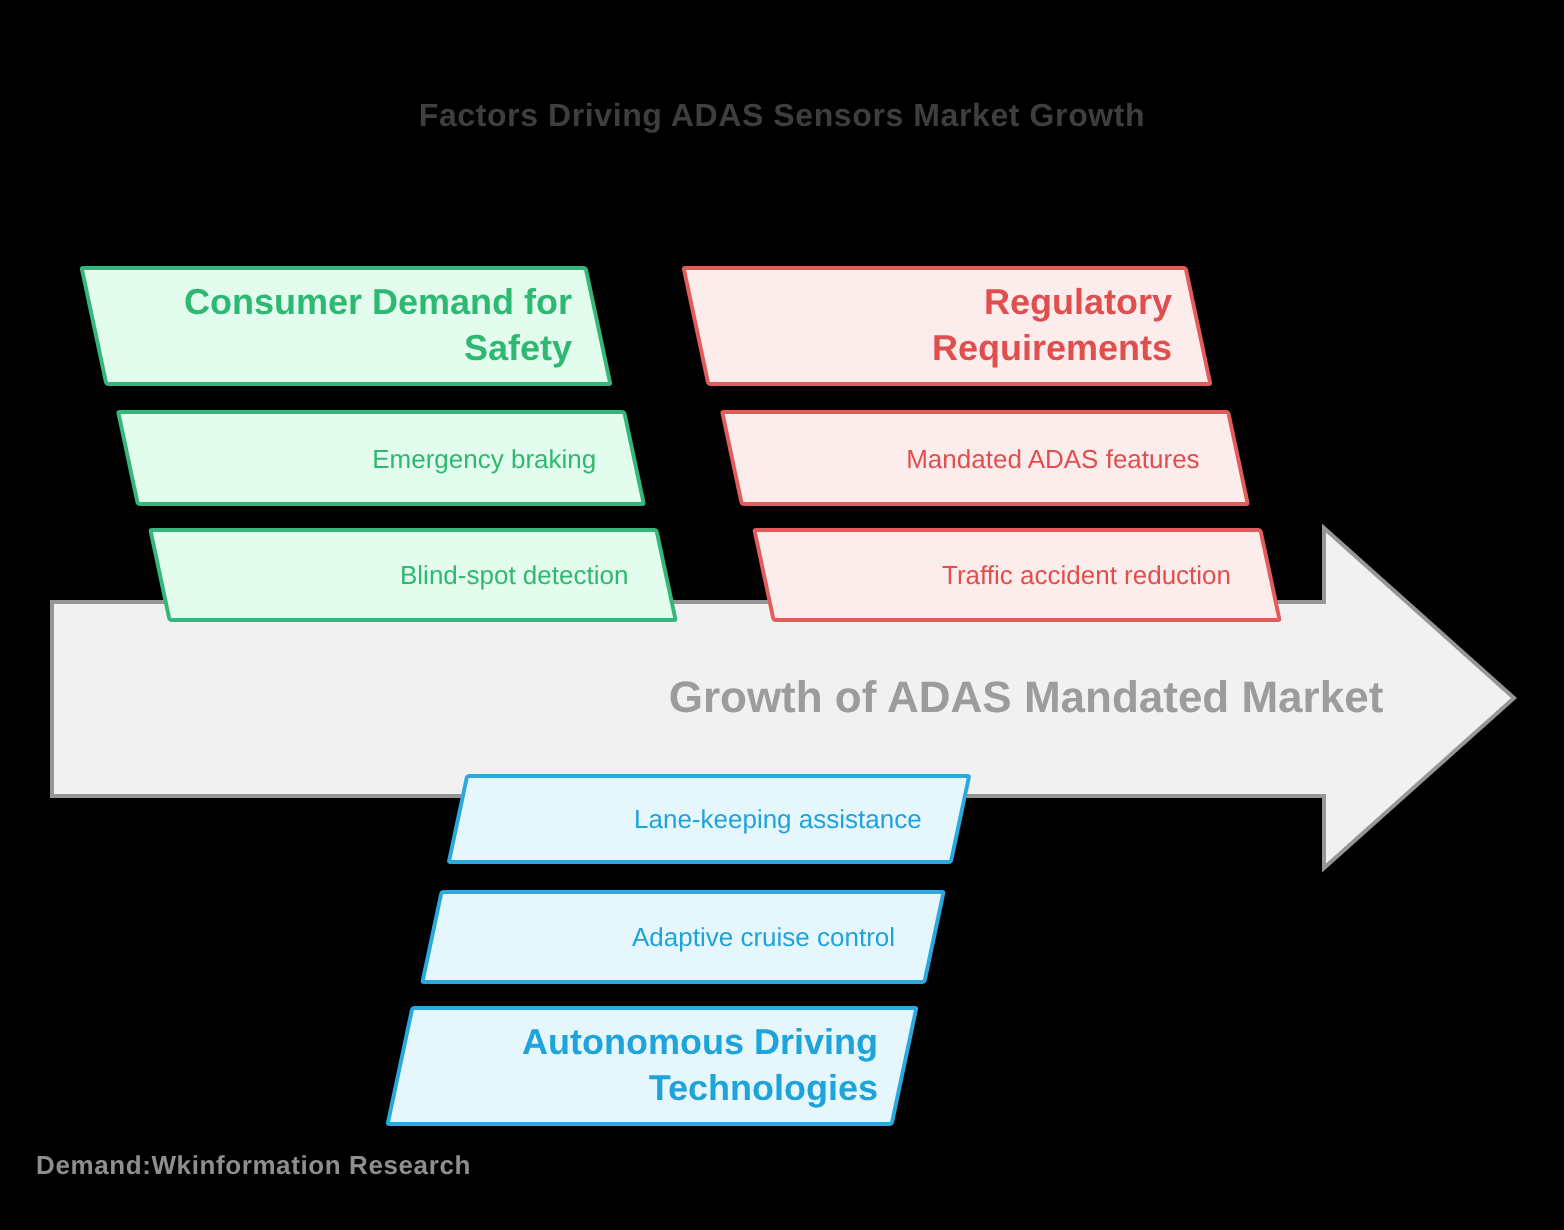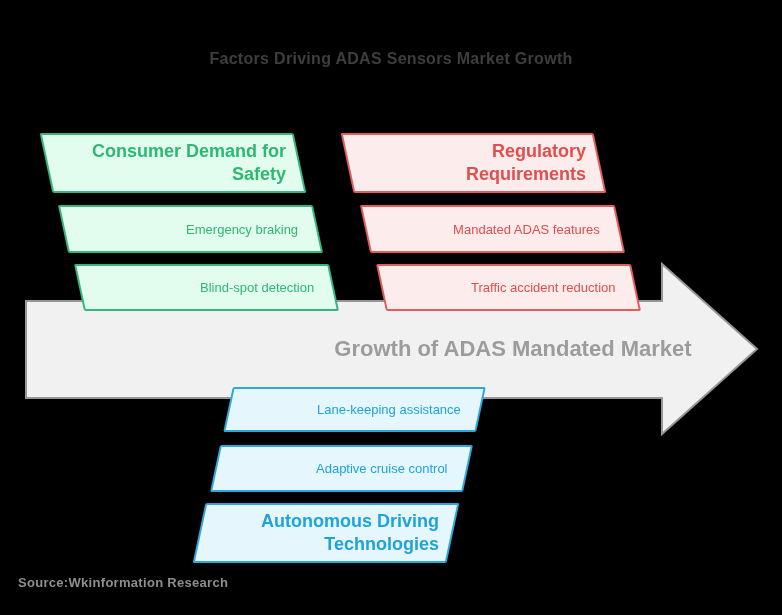--- a/index.html
+++ b/index.html
@@ -138,15 +138,15 @@
   <div class="box itm blue lean-fwd" id="b-item1">
     <span class="unskew">Lane-keeping assistance</span>
   </div>
   <div class="box itm blue lean-fwd" id="b-item2">
     <span class="unskew">Adaptive cruise control</span>
   </div>
   <div class="box hdr blue lean-fwd" id="b-head">
     <span class="unskew">Autonomous Driving Technologies</span>
   </div>
 
-  <div class="source">Source:Wkinformation Research</div>
+  <div class="source">Demand:Wkinformation Research</div>
 
 </div>
 
 </body></html>

